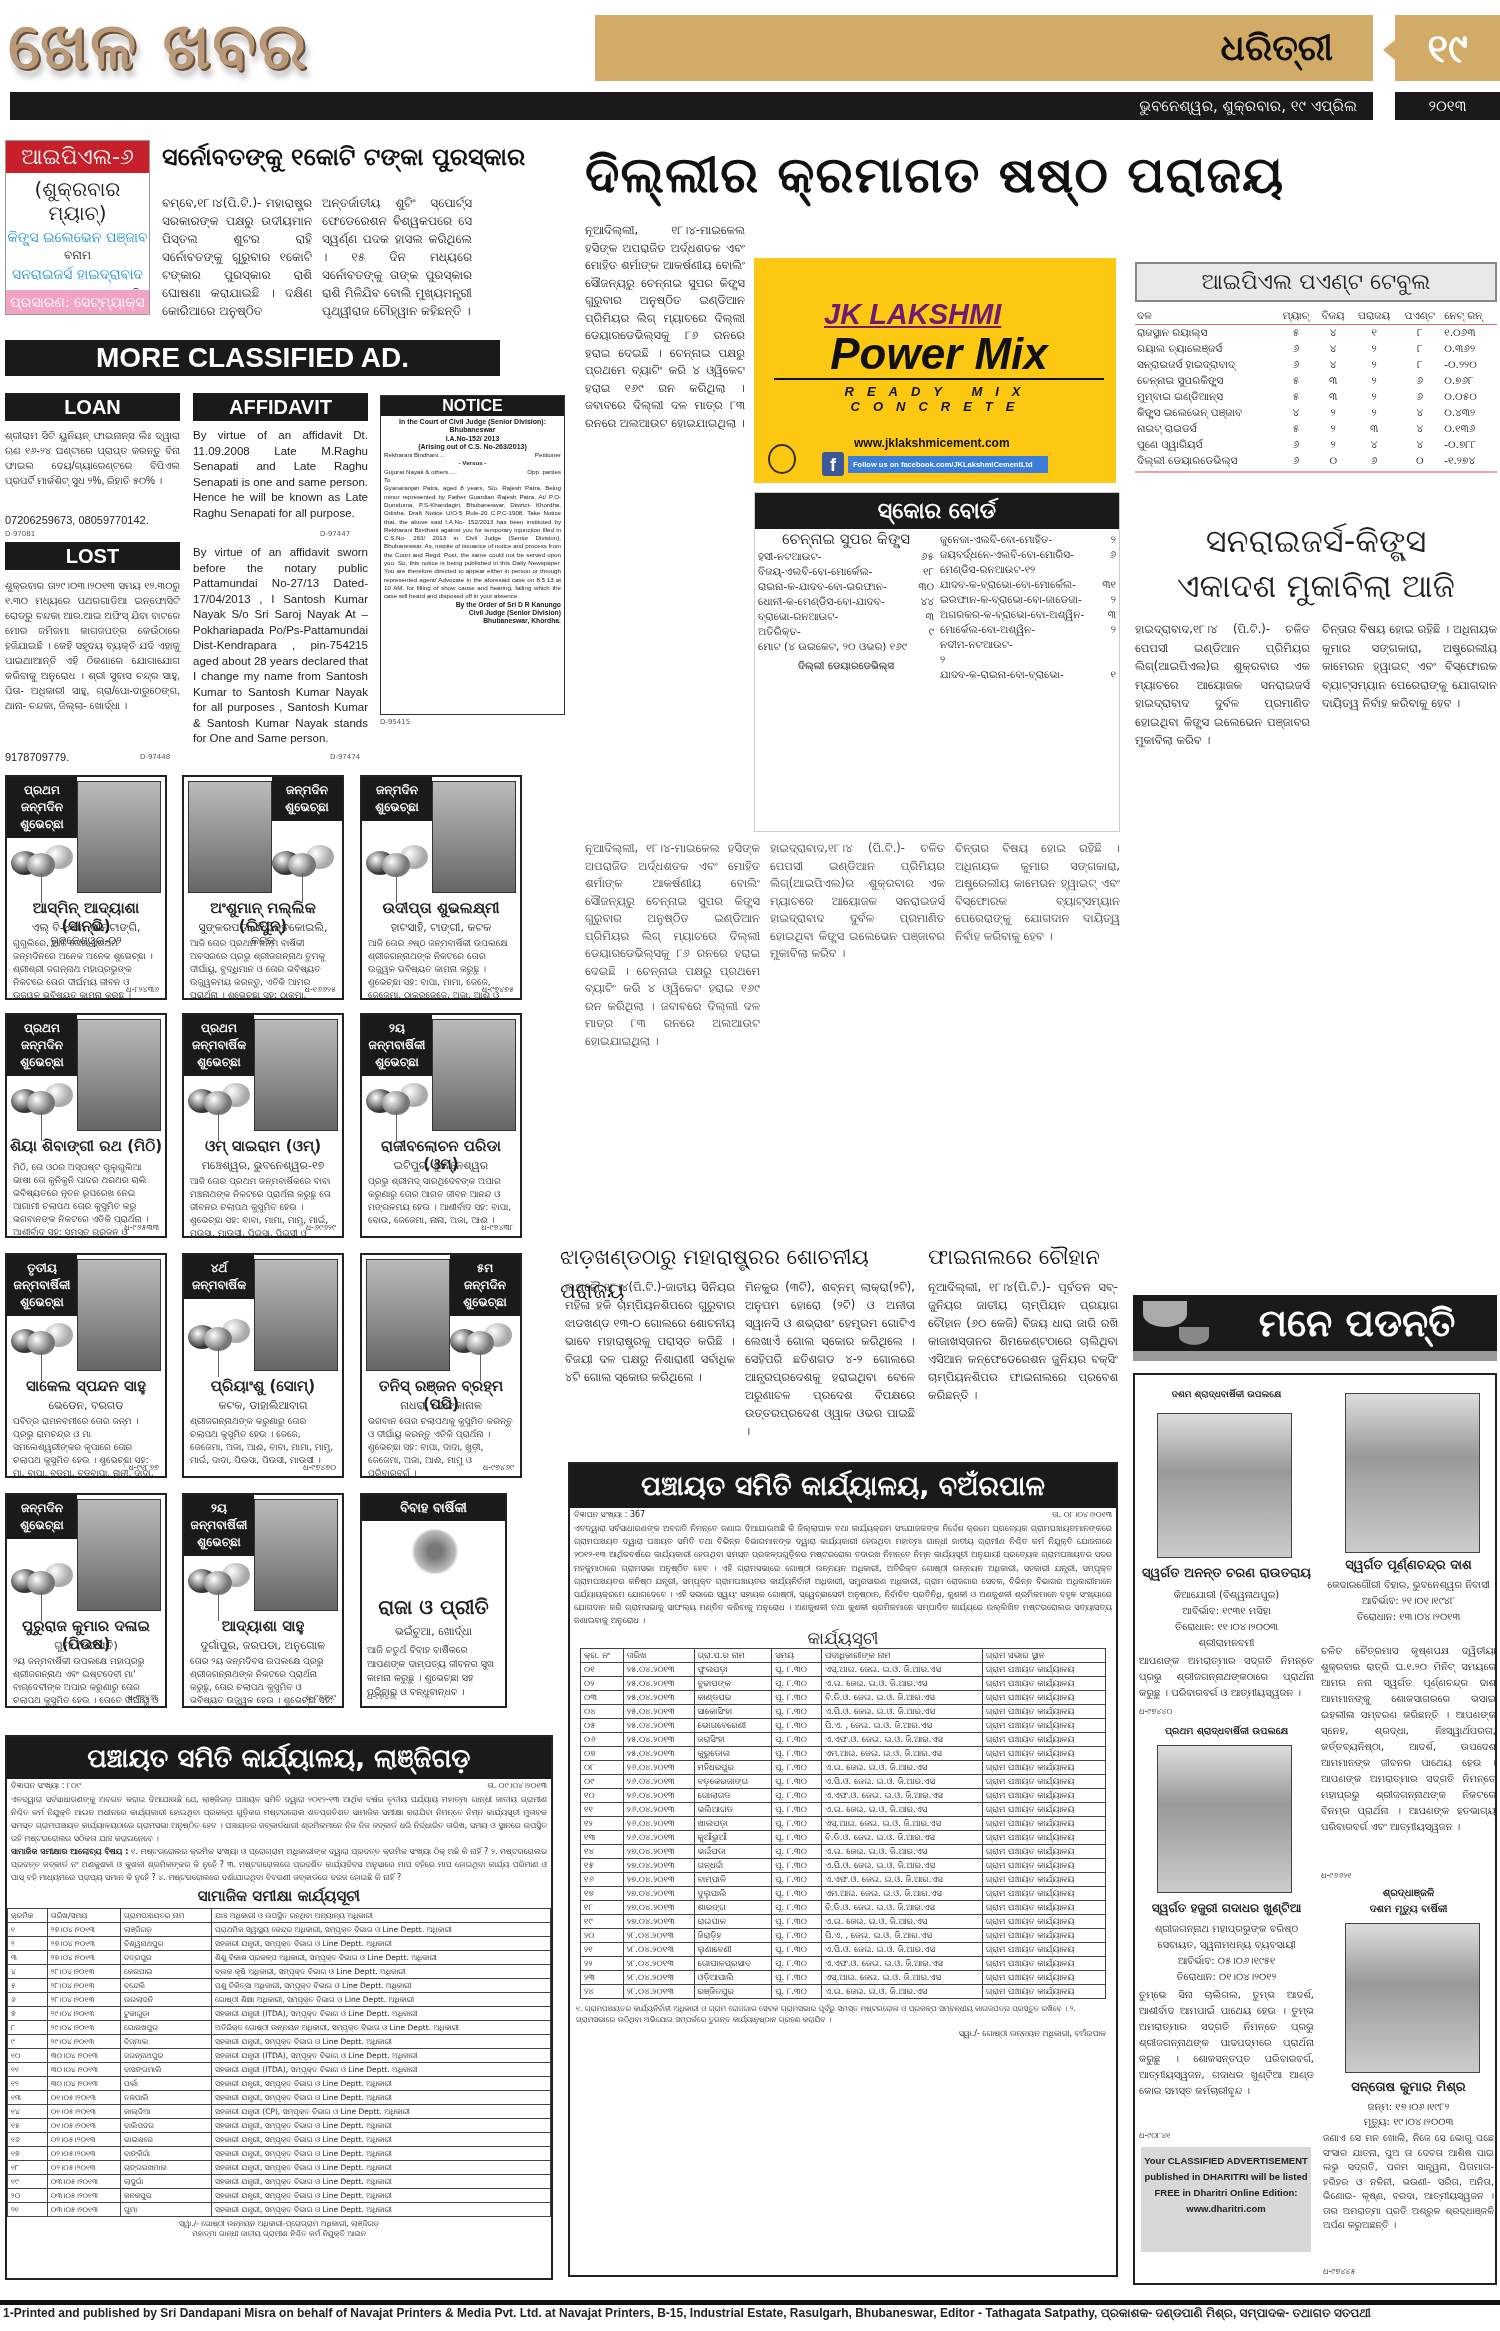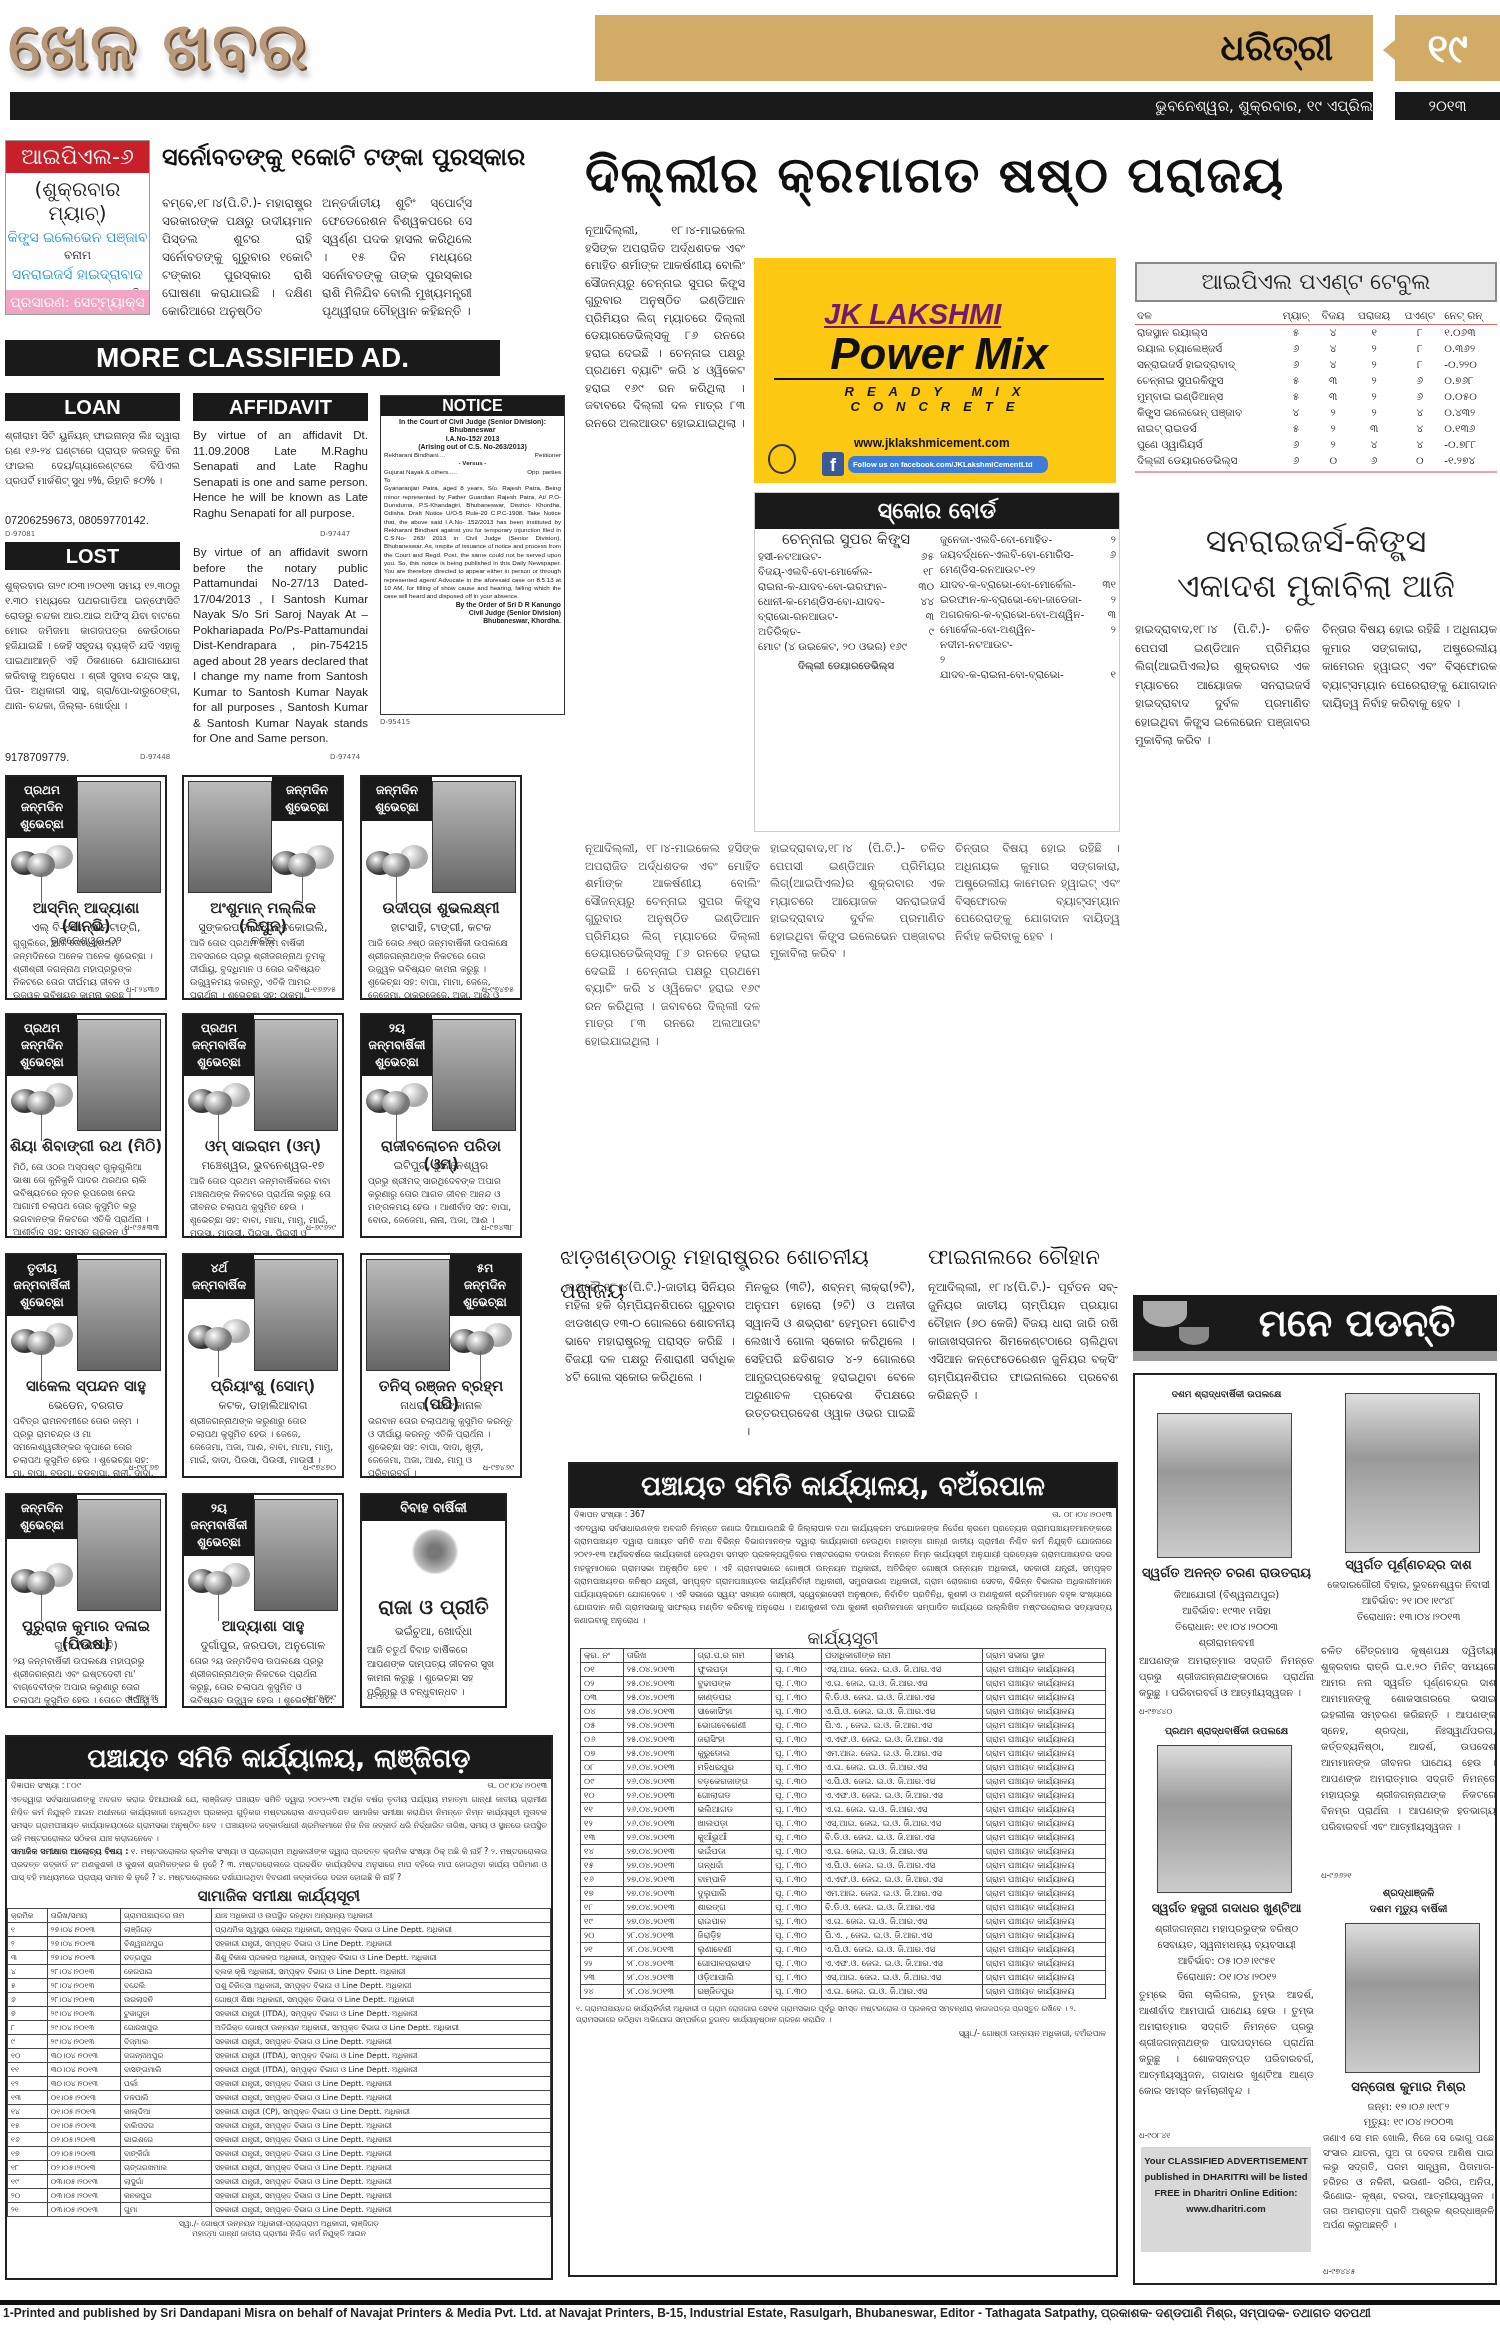--- a/index.html
+++ b/index.html
@@ -3,21 +3,21 @@
 <meta charset="utf-8">
 <style>
 *{box-sizing:border-box;margin:0;padding:0}
 body{width:1500px;height:2331px;background:#fff;font-family:"DejaVu Sans",sans-serif;color:#222;position:relative;overflow:hidden;font-size:11px}
 .abs{position:absolute}
 
 .mast-title{left:8px;top:6px;font-family:"DejaVu Serif",serif;font-size:64px;font-weight:bold;color:#b89a7a;text-shadow:2px 2px 0 #6b4e36,4px 8px 6px #bbb;letter-spacing:2px;line-height:80px}
 .mast-band{left:595px;top:15px;width:778px;height:66px;background:#d2ab66;text-align:right;padding-right:40px;font-size:36px;font-weight:bold;line-height:66px;color:#111}
 .mast-page{left:1395px;top:15px;width:105px;height:66px;background:#d2ab66;font-size:40px;line-height:66px;text-align:center;color:#fff;font-weight:bold}
 .mast-arrow{left:1383px;top:40px;width:0;height:0;border-top:10px solid transparent;border-bottom:10px solid transparent;border-right:12px solid #d2ab66}
-.dateline{left:10px;top:92px;width:1363px;height:28px;background:#1a1a1a;color:#fff;text-align:right;line-height:28px;font-size:15px}
+.dateline{left:10px;top:92px;width:1363px;height:28px;background:#1a1a1a;color:#fff;text-align:right;padding-right:16px;line-height:28px;font-size:15px}
 .yearbox{left:1395px;top:92px;width:105px;height:28px;background:#1a1a1a;color:#fff;text-align:center;line-height:28px;font-size:15px}
 
 .ipl{left:5px;top:140px;width:145px;height:175px;border:1px solid #999}
 .ipl-head{background:#c8202a;color:#fff;font-size:22px;text-align:center;height:32px;line-height:32px}
 .ipl div{text-align:center}
 .ipl .l1{font-size:20px;margin-top:4px}
 .ipl .team{color:#1d93d4;font-size:14px;margin-top:4px}
 .ipl .vs{font-size:12px;margin-top:2px}
 .ipl .venue{font-size:11px;margin-top:4px}
 .ipl .bcast{background:#f1a5c5;color:#fff;font-size:14px;position:absolute;bottom:0;left:0;right:0;height:24px;line-height:24px}
@@ -120,21 +120,21 @@
 <div class="abs h-big" style="left:585px;top:140px;width:910px;font-size:50px;line-height:70px;letter-spacing:1px">ଦିଲ୍ଲୀର କ୍ରମାଗତ ଷଷ୍ଠ ପରାଜୟ</div>
 <div class="abs col-text" style="left:585px;top:222px;width:160px;font-size:11.5px;line-height:17.5px">ନୂଆଦିଲ୍ଲୀ, ୧୮।୪-ମାଇକେଲ ହସିଙ୍କ ଅପରାଜିତ ଅର୍ଦ୍ଧଶତକ ଏବଂ ମୋହିତ ଶର୍ମାଙ୍କ ଆକର୍ଷଣୀୟ ବୋଲିଂ ସୌଜନ୍ୟରୁ ଚେନ୍ନାଇ ସୁପର କିଙ୍ଗ୍ସ ଗୁରୁବାର ଅନୁଷ୍ଠିତ ଇଣ୍ଡିଆନ ପ୍ରିମିୟର ଲିଗ୍ ମ୍ୟାଚରେ ଦିଲ୍ଲୀ ଡେୟାରଡେଭିଲ୍ସକୁ ୮୬ ରନରେ ହରାଇ ଦେଇଛି । ଚେନ୍ନାଇ ପକ୍ଷରୁ ପ୍ରଥମେ ବ୍ୟାଟିଂ କରି ୪ ଓ୍ୱିକେଟ ହରାଇ ୧୬୯ ରନ କରିଥିଲା । ଜବାବରେ ଦିଲ୍ଲୀ ଦଳ ମାତ୍ର ୮୩ ରନରେ ଅଲଆଉଟ ହୋଇଯାଇଥିଲା ।</div>
 
 <div class="abs" style="left:754px;top:258px;width:362px;height:225px;background:#fcc812;font-family:'Liberation Sans',sans-serif;overflow:hidden">
   <div style="position:absolute;left:70px;top:40px;color:#701a75;font-size:29px;font-weight:900;font-style:italic;text-decoration:underline">JK LAKSHMI</div>
   <div style="position:absolute;left:20px;top:72px;width:330px;color:#111;font-size:44px;font-weight:900;font-style:italic;border-bottom:2px solid #111;line-height:48px;text-align:center">Power Mix</div>
   <div style="position:absolute;left:20px;top:126px;width:330px;color:#111;font-size:13px;font-weight:bold;font-style:italic;letter-spacing:13px;text-align:center">READY MIX CONCRETE</div>
   <div style="position:absolute;left:100px;top:178px;color:#111;font-size:12px;font-weight:bold">www.jklakshmicement.com</div>
   <div style="position:absolute;left:14px;top:186px;width:28px;height:30px;border-radius:50%;border:2px solid #333"></div>
   <div style="position:absolute;left:68px;top:194px;width:22px;height:24px;background:#3b5998;color:#fff;font-weight:bold;font-size:18px;text-align:center;line-height:26px;border-radius:3px">f</div>
-  <div style="position:absolute;left:94px;top:198px;width:200px;height:17px;background:#3b7dd8;color:#fff;font-size:7.5px;line-height:17px;padding-left:5px;border-radius:7px;font-weight:bold">Follow us on facebook.com/JKLakshmiCementLtd</div>
+  <div style="position:absolute;left:94px;top:198px;width:200px;height:17px;background:#3b7dd8;color:#fff;font-size:7.5px;line-height:17px;padding-left:5px;border-radius:0;font-weight:bold">Follow us on facebook.com/JKLakshmiCementLtd</div>
 </div>
 
 <div class="abs" style="left:1135px;top:262px;width:362px">
   <div class="pt-head">ଆଇପିଏଲ ପଏଣ୍ଟ ଟେବୁଲ</div>
   <table class="pt" style="margin-top:6px">
     <thead>
         <tr style="border-bottom:1px solid #d66">
       <td>ଦଳ</td>
       <td class="n">ମ୍ୟାଚ୍</td>
       <td class="n">ବିଜୟ</td>

